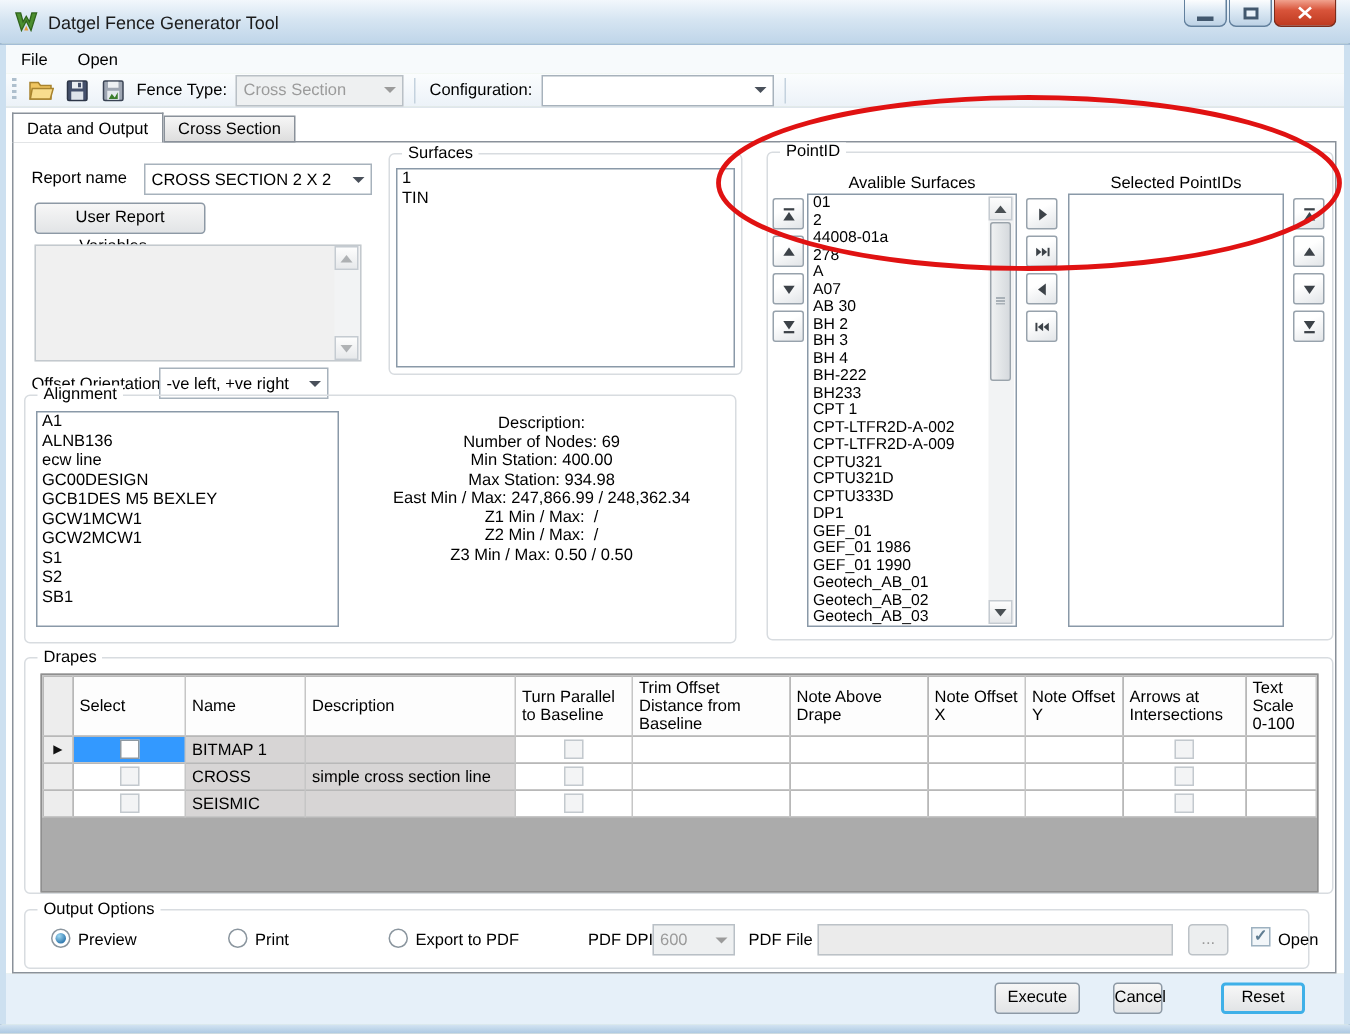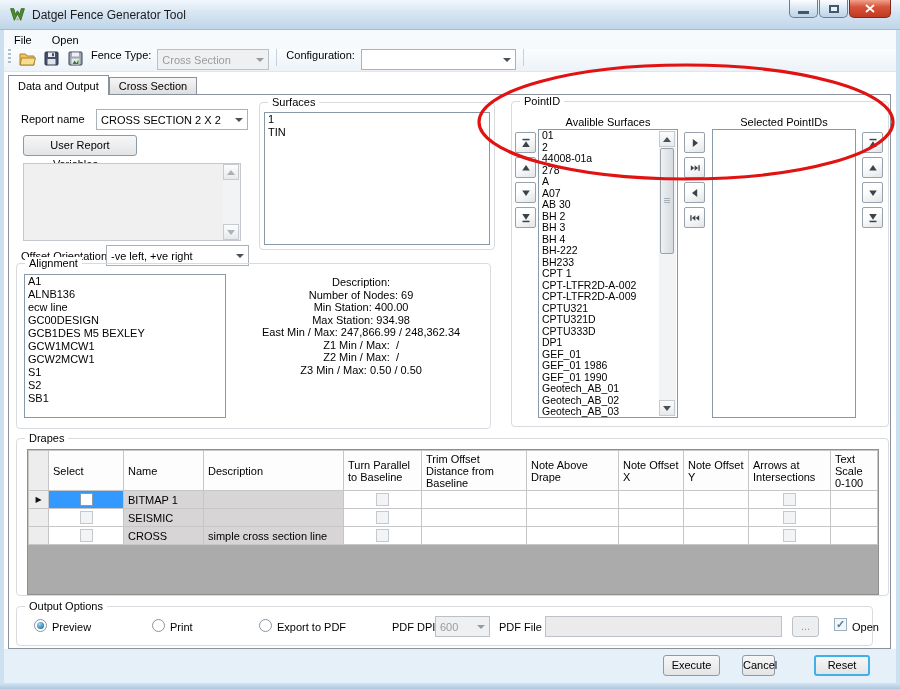--- a/index.html
+++ b/index.html
@@ -23,21 +23,21 @@
                    border-color:#7c2c1b; }
   .glyph-min { width:11px; height:3px; background:#42586e; margin-top:7px; }
   .glyph-max { width:10px; height:8px; border:2px solid #42586e; background:#eaf2f9; }
 
   .menubar { position:absolute; left:4px; top:30px; width:892px; height:19px; background:#f7fafc;
              display:flex; align-items:center; }
   .menu-item { padding:2px 10px; }
 
   .toolbar { position:absolute; left:4px; top:49px; width:892px; height:23px;
              background:linear-gradient(#fbfdfe,#ecf2f8); border-bottom:1px solid #dfe6ec;
-             display:flex; align-items:flex-start; gap:4px; padding:0 4px; }
+             display:flex; align-items:center; gap:4px; padding:0 4px; }
   .grip { width:3px; height:16px; background:repeating-linear-gradient(#aebfcd 0 2px, transparent 2px 4px); margin-right:2px; }
   .tbtn { width:20px; height:19px; display:inline-flex; align-items:center; justify-content:center; }
   .tsep { width:1px; height:17px; background:#c4d2de; margin:0 3px; }
   .tlabel { padding:0 2px; }
 
   
   .abs { position:absolute; }
   .flabel { font-size:11px; white-space:nowrap; }
 
   .combo { display:inline-flex; align-items:center; height:21px; background:#fff;
@@ -217,21 +217,21 @@
     <div class="vsb" style="left:214px;top:69px;bottom:auto;height:76px;right:auto">
       <div class="sbb t">
           <span class="tri-up pale"></span>
         </div>
       <div class="sbb b">
           <span class="tri-down pale"></span>
         </div>
     </div>
 
     <div class="flabel abs" style="left:12px;top:155px">Offset Orientation</div>
-    <div class="combo abs" style="left:97px;top:150px;width:143px">
+    <div class="combo abs" style="left:97px;top:150px;width:113px">
       <span class="val">-ve left, +ve right</span>
       <span class="arrowbox">
           <span class="carrow"></span>
         </span>
     </div>
 
     <div class="group" style="left:250px;top:7px;width:236px;height:148px">
       <div class="glabel">Surfaces</div>
       <div class="listbox" style="left:4px;top:9px;width:226px;height:133px">
 
@@ -431,35 +431,35 @@
               <td></td>
               <td></td>
               <td></td>
               <td></td>
               <td class="cbcell"><span class="cb light"></span></td>
               <td></td>
             </tr>
             <tr>
               <td class="rowsel"></td>
               <td class="cbcell"><span class="cb light"></span></td>
-              <td class="ro">SEISMIC</td>
-              <td class="ro"></td>
+              <td class="ro">CROSS</td>
+              <td class="ro">simple cross section line</td>
               <td class="cbcell"><span class="cb light"></span></td>
               <td></td>
               <td></td>
               <td></td>
               <td></td>
               <td class="cbcell"><span class="cb light"></span></td>
               <td></td>
             </tr>
             <tr>
               <td class="rowsel"></td>
               <td class="cbcell"><span class="cb light"></span></td>
-              <td class="ro">CROSS</td>
-              <td class="ro">simple cross section line</td>
+              <td class="ro">SEISMIC</td>
+              <td class="ro"></td>
               <td class="cbcell"><span class="cb light"></span></td>
               <td></td>
               <td></td>
               <td></td>
               <td></td>
               <td class="cbcell"><span class="cb light"></span></td>
               <td></td>
             </tr>
           </tbody>
         </table>

